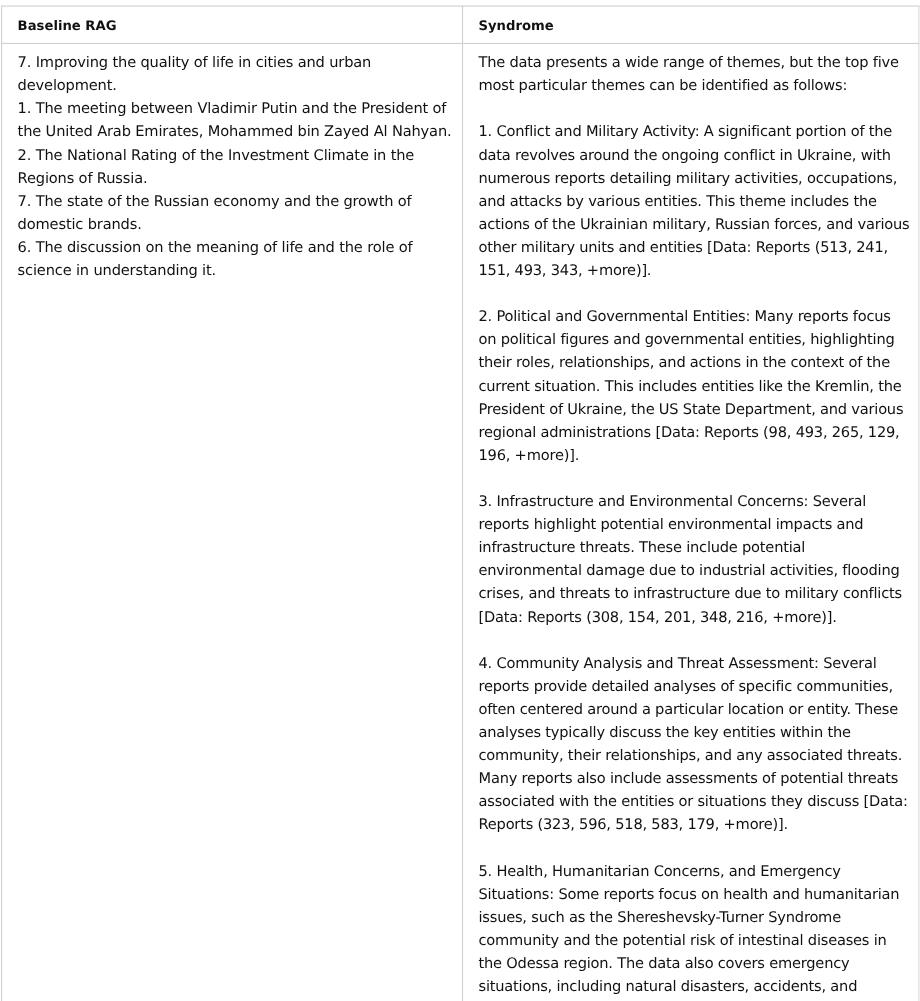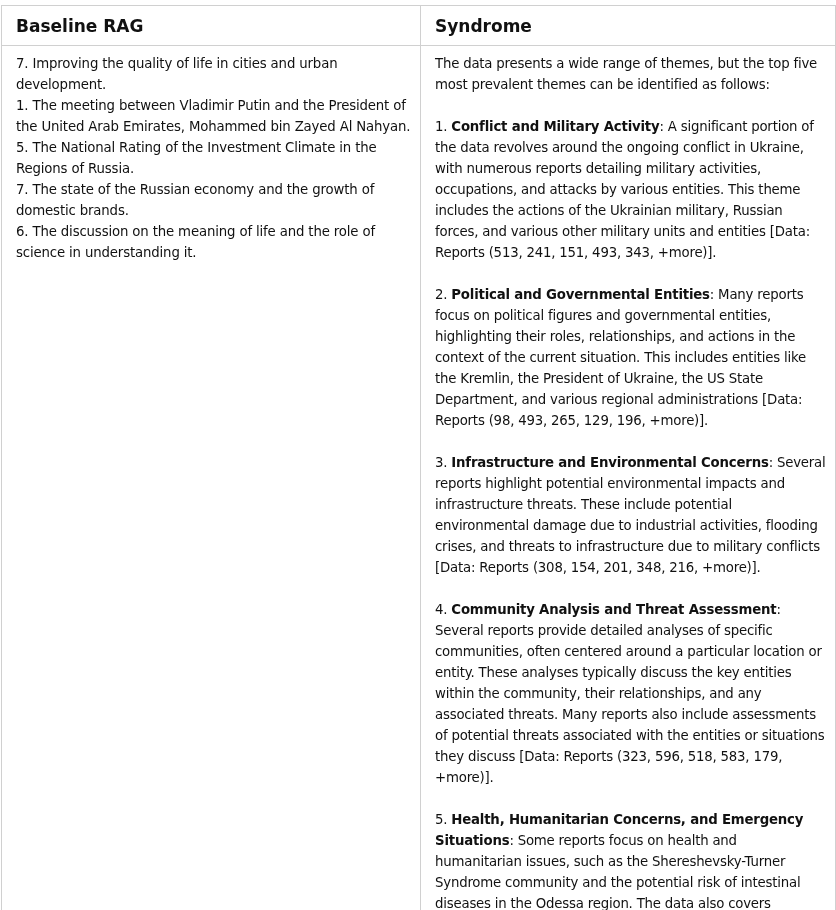--- a/index.html
+++ b/index.html
@@ -10,35 +10,35 @@
     margin: 5px 0 0 1px;
     table-layout: fixed;
   }
   table.cmp th, table.cmp td {
     border: 1px solid #d0d0d0;
     vertical-align: top;
     text-align: left;
   }
   table.cmp th {
     font-weight: bold;
-    font-size: 17px;
+    font-size: 12px;
     padding: 10px 14px 9px 14px;
     height: 14px;
   }
   table.cmp td {
     font-size: 13.3px;
     line-height: 21px;
     padding: 7px 8px 0 14px;
     height: 862px;
   }
   col.c1 { width: 419px; }
   col.c2 { width: 415px; }
   .item { display: block; }
   .para { display: block; margin-bottom: 21px; }
-  .theme-title { font-weight: bold; }
+  .theme-title { font-weight: normal; }
   td.left { letter-spacing: -0.15px; }
   td.right { letter-spacing: -0.2px; }
 </style>
 </head>
 <body>
 
 <table class="cmp">
   <colgroup>
       <col class="c1">
       <col class="c2">
@@ -47,26 +47,26 @@
     <tr>
       <th>Baseline RAG</th>
       <th>Syndrome</th>
     </tr>
   </thead>
   <tbody>
     <tr>
       <td class="left">
         <span class="item">7. Improving the quality of life in cities and urban development.</span>
         <span class="item">1. The meeting between Vladimir Putin and the President of the United Arab Emirates, Mohammed bin Zayed Al Nahyan.</span>
-        <span class="item">5. The National Rating of the Investment Climate in the Regions of Russia.</span>
+        <span class="item">2. The National Rating of the Investment Climate in the Regions of Russia.</span>
         <span class="item">7. The state of the Russian economy and the growth of domestic brands.</span>
         <span class="item">6. The discussion on the meaning of life and the role of science in understanding it.</span>
       </td>
       <td class="right">
-        <span class="para">The data presents a wide range of themes, but the top five most prevalent themes can be identified as follows:</span>
+        <span class="para">The data presents a wide range of themes, but the top five most particular themes can be identified as follows:</span>
         <span class="para"><span>1.</span> <span class="theme-title">Conflict and Military Activity</span><span>: A significant portion of the data revolves around the ongoing conflict in Ukraine, with numerous reports detailing military activities, occupations, and attacks by various entities. This theme includes the actions of the Ukrainian military, Russian forces, and various other military units and entities [Data: Reports (513, 241, 151, 493, 343, +more)].</span></span>
         <span class="para"><span>2.</span> <span class="theme-title">Political and Governmental Entities</span><span>: Many reports focus on political figures and governmental entities, highlighting their roles, relationships, and actions in the context of the current situation. This includes entities like the Kremlin, the President of Ukraine, the US State Department, and various regional administrations [Data: Reports (98, 493, 265, 129, 196, +more)].</span></span>
         <span class="para"><span>3.</span> <span class="theme-title">Infrastructure and Environmental Concerns</span><span>: Several reports highlight potential environmental impacts and infrastructure threats. These include potential environmental damage due to industrial activities, flooding crises, and threats to infrastructure due to military conflicts [Data: Reports (308, 154, 201, 348, 216, +more)].</span></span>
         <span class="para"><span>4.</span> <span class="theme-title">Community Analysis and Threat Assessment</span><span>: Several reports provide detailed analyses of specific communities, often centered around a particular location or entity. These analyses typically discuss the key entities within the community, their relationships, and any associated threats. Many reports also include assessments of potential threats associated with the entities or situations they discuss [Data: Reports (323, 596, 518, 583, 179, +more)].</span></span>
         <span class="para"><span>5.</span> <span class="theme-title">Health, Humanitarian Concerns, and Emergency Situations</span><span>: Some reports focus on health and humanitarian issues, such as the Shereshevsky-Turner Syndrome community and the potential risk of intestinal diseases in the Odessa region. The data also covers emergency situations, including natural disasters, accidents, and attacks [Data: Reports (204, 149, 372, 154, 532, +more)].</span></span>
       </td>
     </tr>
   </tbody>
 </table>
 

